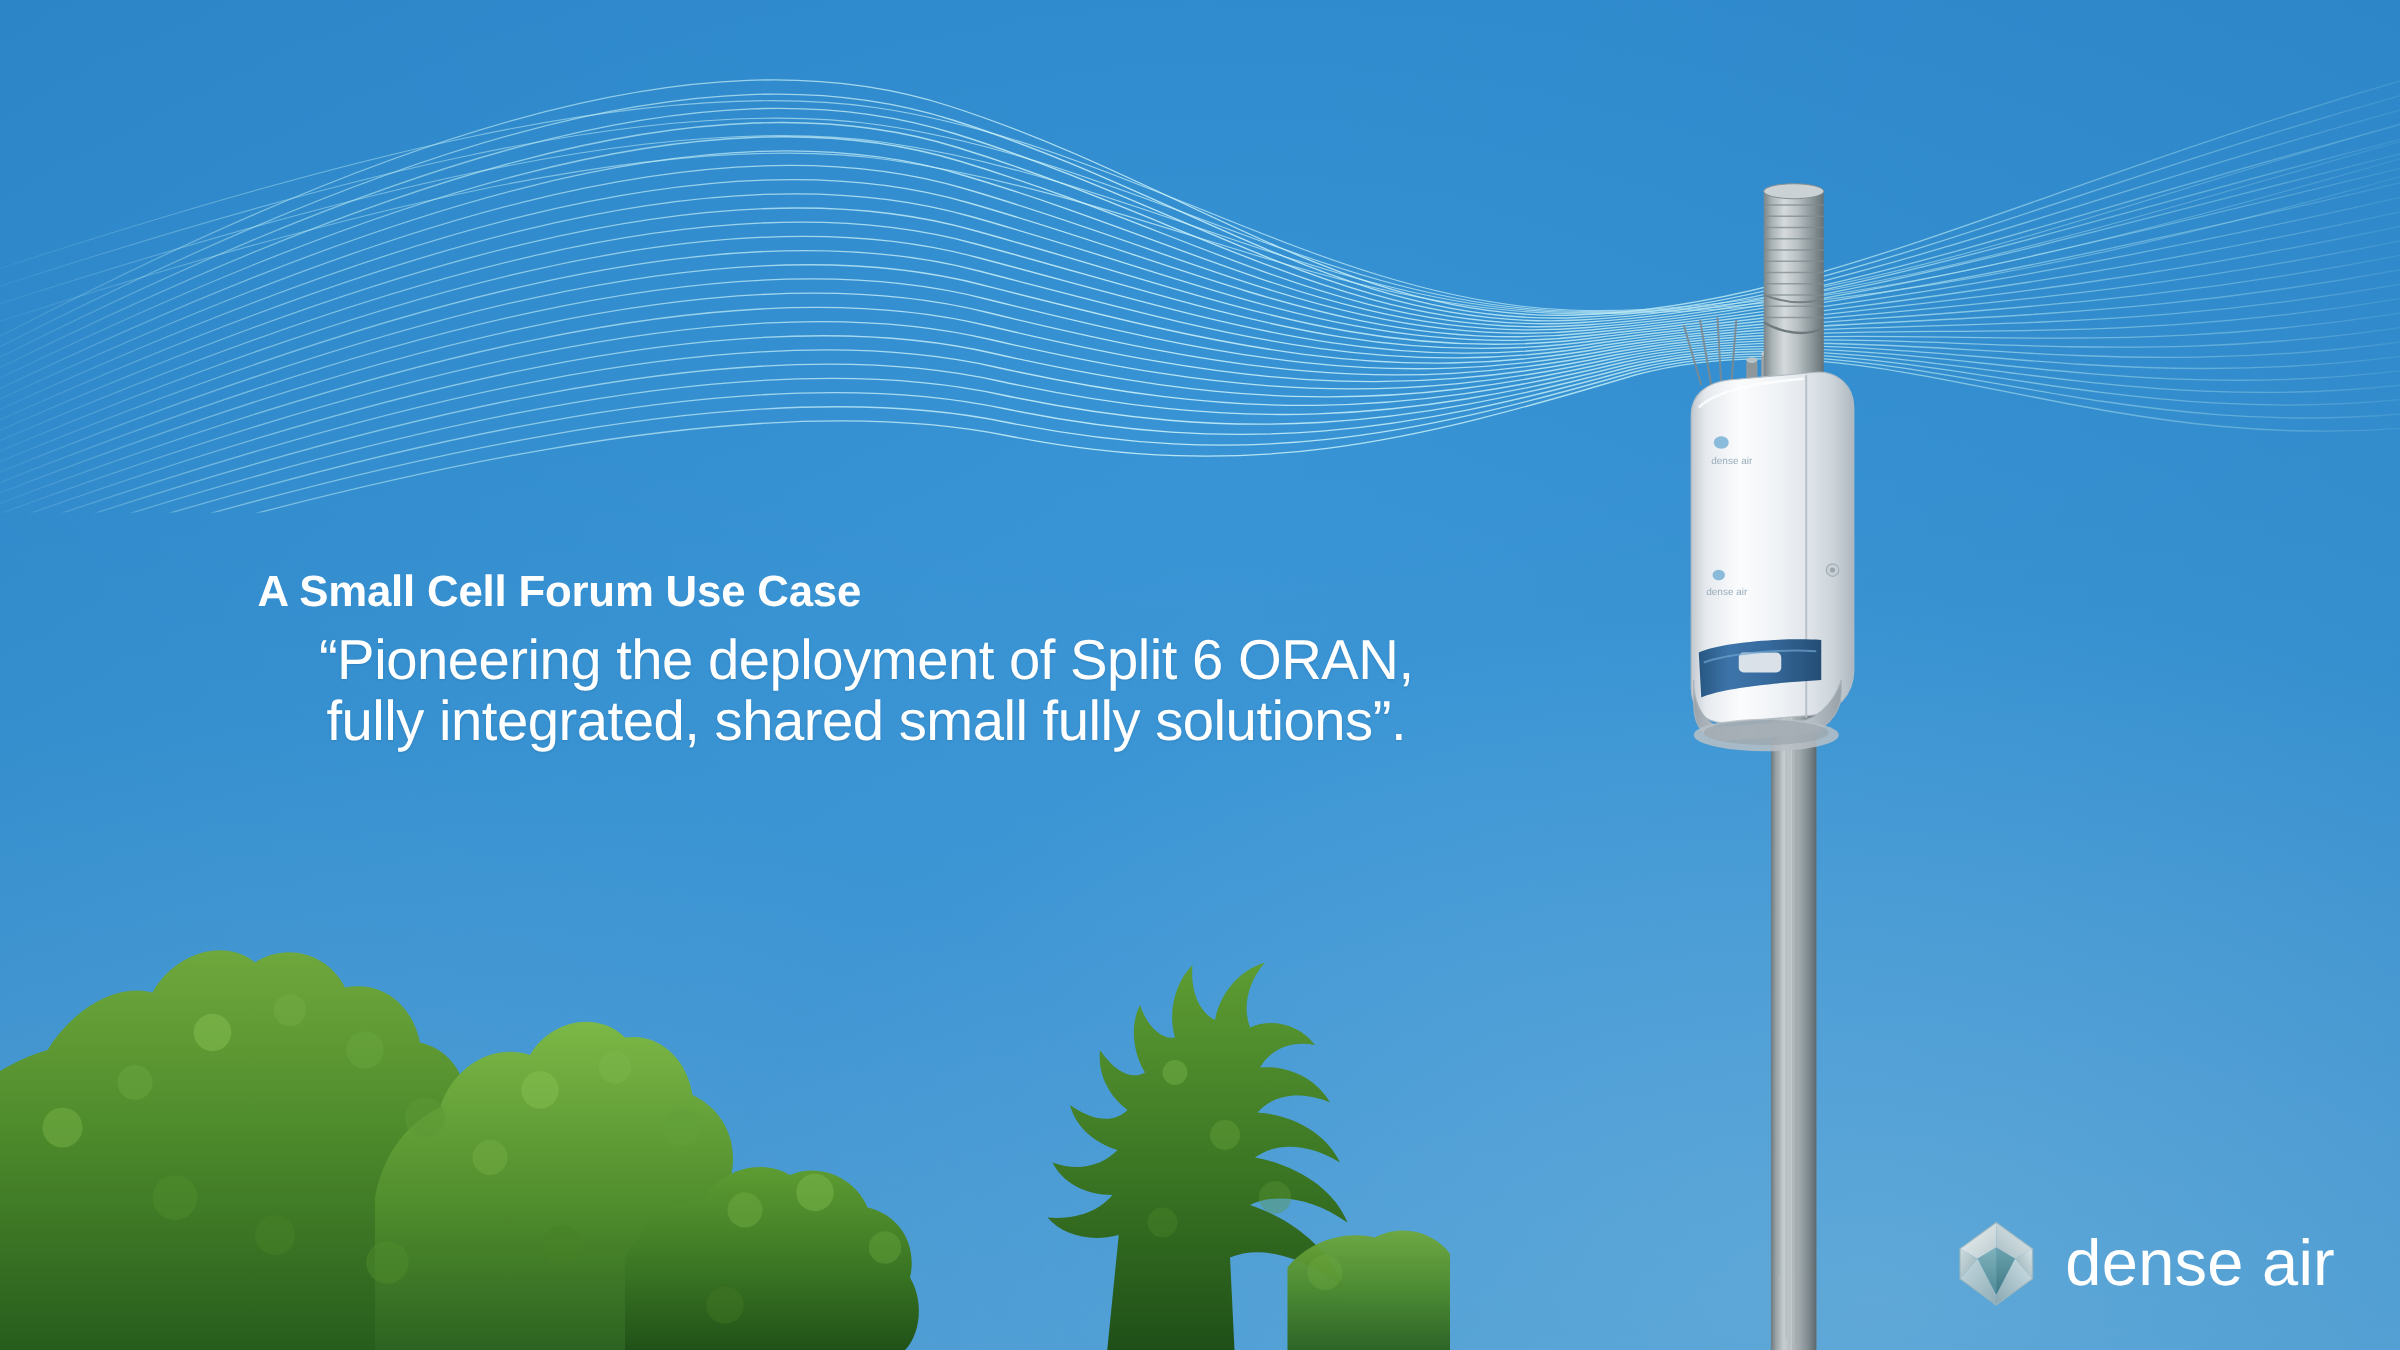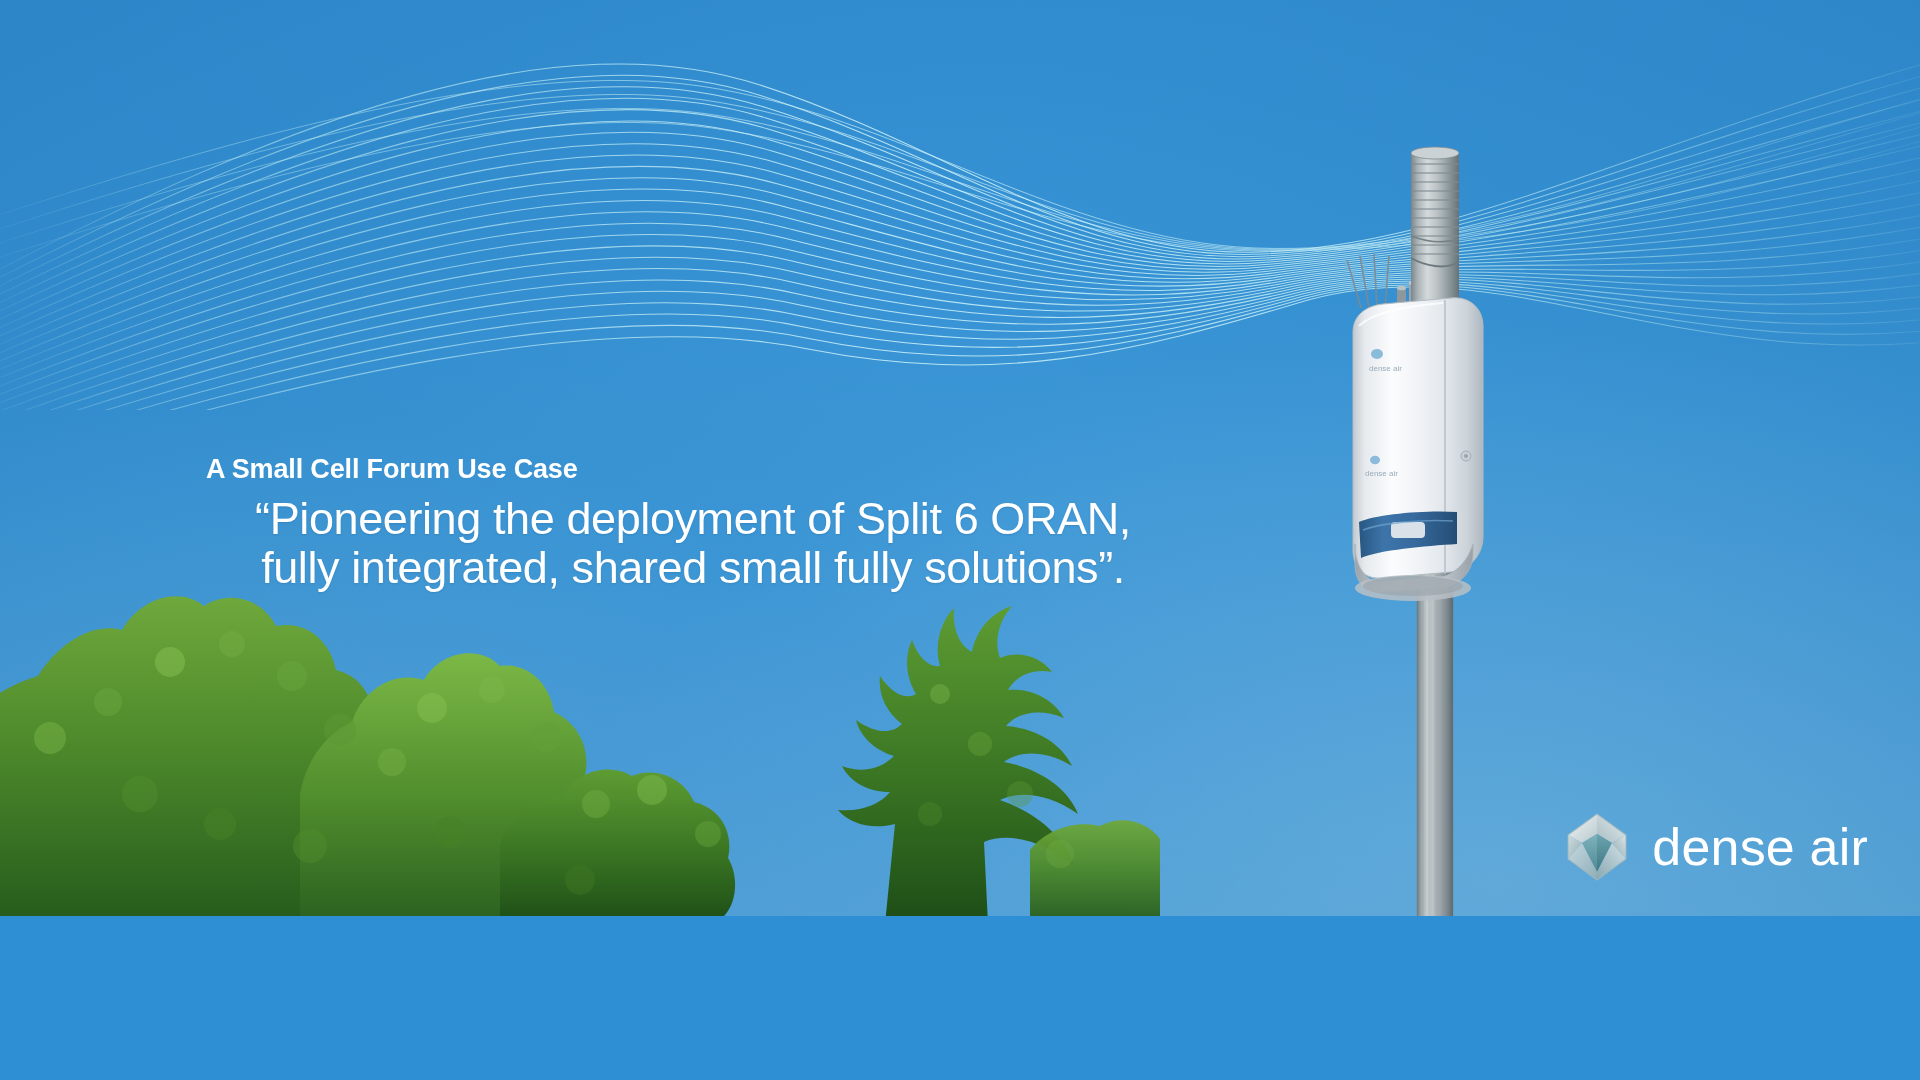--- a/index.html
+++ b/index.html
@@ -6,21 +6,21 @@
   * { margin:0; padding:0; box-sizing:border-box; }
   html, body {
     width:1920px; height:1080px;
     overflow:hidden;
     background:#2e8fd4;
     font-family:"Liberation Sans", sans-serif;
   }
 
   #stage {
     position:relative;
-    width:1920px; height:916px;
+    width:1920px; height:1080px;
     overflow:hidden;
     background:linear-gradient(168deg,#2f8ed2 0%,#3593d6 42%,#3f9ada 72%,#56a7e0 100%);
   }
 
   
   .sky {
     position:absolute; inset:0;
     background:
       radial-gradient(ellipse 1500px 900px at 78% 96%, rgba(120,190,232,.55) 0%, rgba(120,190,232,0) 62%),
       radial-gradient(ellipse 1200px 780px at 10% 100%, rgba(108,182,228,.40) 0%, rgba(108,182,228,0) 65%),
@@ -51,21 +51,21 @@
     position:absolute; left:0; top:8px;
     width:118px; height:118px;
   }
   .scf-logo svg { display:block; width:100%; height:100%; }
 
   .text-col { margin-left:146px; }
 
   .eyebrow {
     font-family:"Liberation Sans", sans-serif;
     font-weight:bold;
-    font-size:27px;
+    font-size:35px;
     letter-spacing:-.15px;
     color:#ffffff;
     line-height:1.1;
     margin-bottom:9px;
     white-space:nowrap;
   }
 
   .headline {
     font-family:"Liberation Sans", sans-serif;
     font-weight:400;

